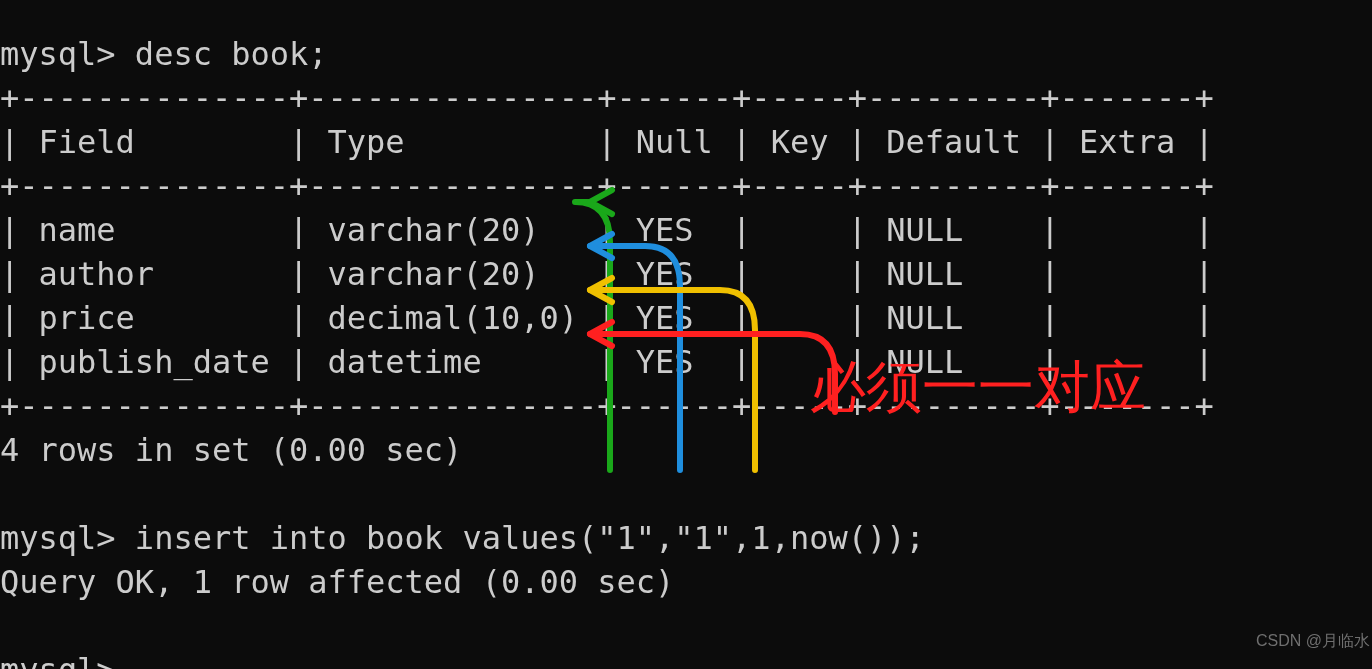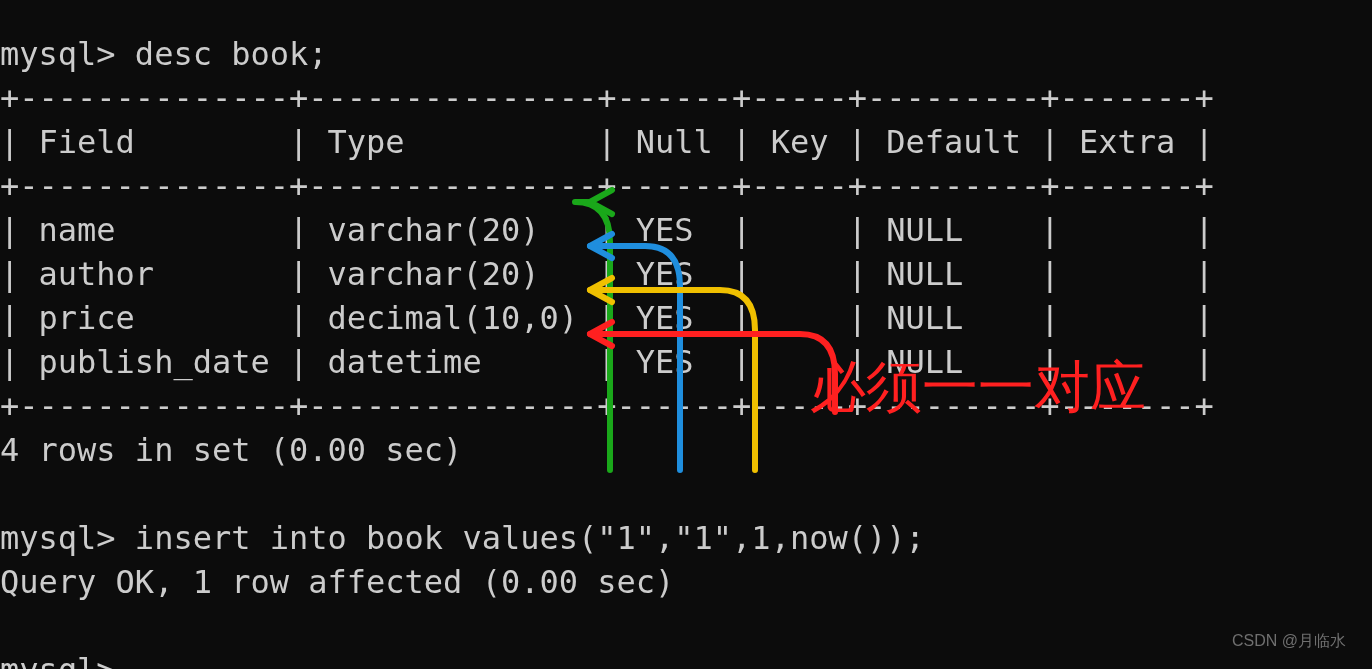--- a/index.html
+++ b/index.html
@@ -33,21 +33,21 @@
     #annotation-svg {
       position: absolute;
       left: 0;
       top: 0;
       width: 1372px;
       height: 669px;
       pointer-events: none;
     }
     #watermark {
       position: absolute;
-      right: 26px;
+      right: 2px;
       bottom: 6px;
       color: #6f6f6f;
       font-family: sans-serif;
       font-size: 16px;
     }
   </style>
 </head>
 <body>
 
 <pre id="terminal">mysql&gt; desc book;

